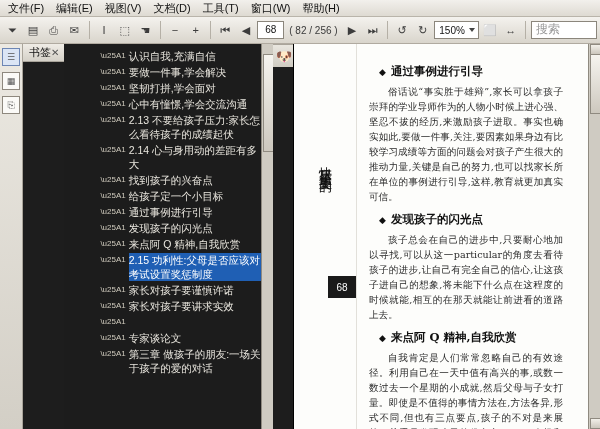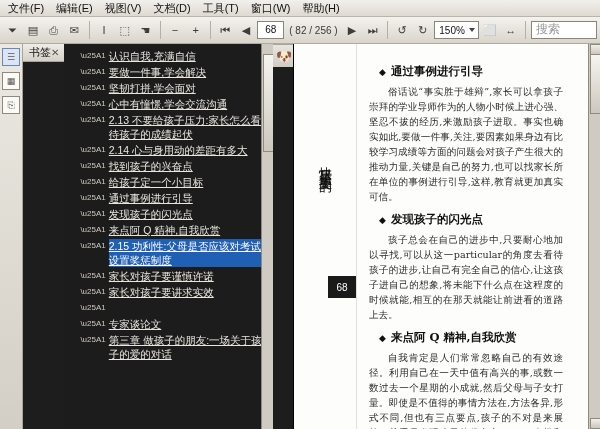--- a/index.html
+++ b/index.html
@@ -81,22 +81,22 @@
   .panelbody{
     flex:1;overflow:hidden;position:relative;
     background:#1c1c1c;padding:4px 0 0 0;
   }
   .bmlist{padding-left:16px;padding-right:10px;}
   .bm{
     display:flex;align-items:flex-start;gap:3px;
     color:#e9e6de;font-size:10.5px;line-height:14px;
     padding:1px 0;
   }
-  .bm .bullet{color:#cfcabd;font-size:8px;line-height:14px;}
-  .bm .txt{flex:1;text-decoration:underline;}
+  .bm .bullet{color:#cfcabd;font-size:8px;line-height:14px;margin-left:20px;}
+  .bm .txt{flex:1;}
   .bm.sel .txt{background:#1f5fb4;color:#fff;}
   .panelscroll{
     position:absolute;right:0;top:0;width:11px;height:100%;
     background:#cfcbc2;border-left:1px solid #8f8a80;
   }
   .panelscroll .thumb{
     position:absolute;top:10px;left:1px;width:9px;height:96px;
     background:linear-gradient(#f6f4ef,#cdc8be);border:1px solid #8f8a80;
   }
   .panelstatus{

